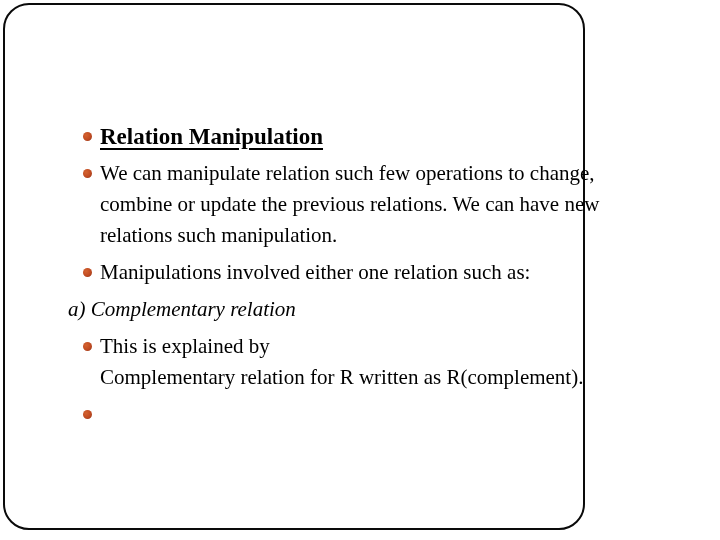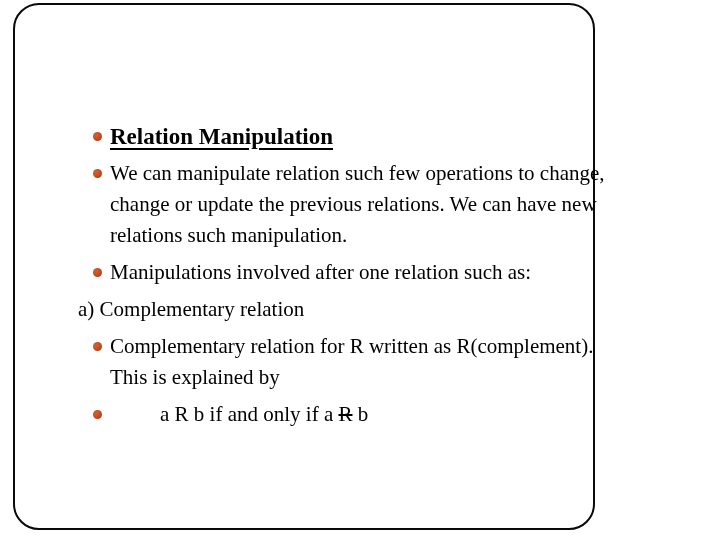--- a/index.html
+++ b/index.html
@@ -11,21 +11,21 @@
   * { margin: 0; padding: 0; box-sizing: border-box; }
   html, body {
     width: 720px; height: 540px;
     background: var(--bg-color);
     overflow: hidden;
     font-family: "Liberation Serif", "DejaVu Serif", serif;
     color: var(--text-color);
   }
   .slide-frame {
     position: absolute;
-    left: 13px; top: 3px;
+    left: 3px; top: 3px;
     width: 582px; height: 527px;
     border: 2px solid var(--border-color);
     border-radius: 26px;
     background: var(--bg-color);
   }
   .content {
     position: absolute;
     left: 63px; top: 116px;
     width: 620px;
   }
@@ -43,21 +43,21 @@
     margin: 11px 8px 0 15px;
     background: radial-gradient(circle at 35% 35%, #d4622f 0%, var(--bullet-color) 55%, #8a3014 100%);
   }
   .title-text {
     font-size: 23px;
     font-weight: bold;
     text-decoration: underline;
     text-decoration-thickness: 2px;
     text-underline-offset: 4px;
   }
-  .plain-item { padding-left: 0; }
+  .plain-item { padding-left: 0; font-style: italic; }
   .tab-indent { margin-left: 50px; }
   .strike {
     text-decoration: line-through;
     text-decoration-thickness: 2px;
   }
 </style>
 </head>
 <body>
 
 <div class="slide-frame">
@@ -65,45 +65,42 @@
 
     <div class="item bullet-item">
       <span class="bullet"></span>
       <span class="title-text">Relation Manipulation</span>
     </div>
 
     <div class="item bullet-item">
       <span class="bullet"></span>
       <span>
         <div>We can manipulate relation such few operations to change,</div>
-        <div>change or update the previous relations. We can have new</div>
+        <div>combine or update the previous relations. We can have new</div>
         <div>relations such manipulation.</div>
       </span>
     </div>
 
     <div class="item bullet-item">
       <span class="bullet"></span>
       <span>
-        <div>Manipulations involved after one relation such as:</div>
+        <div>Manipulations involved either one relation such as:</div>
       </span>
     </div>
 
     <div class="item plain-item">
       <div>a) Complementary relation</div>
     </div>
 
     <div class="item bullet-item">
       <span class="bullet"></span>
       <span>
+        <div>This is explained by</div>
         <div>Complementary relation for R written as R(complement).</div>
-        <div>This is explained by</div>
       </span>
     </div>
 
     <div class="item bullet-item">
       <span class="bullet"></span>
-      <span class="tab-indent">
-        <span>a R b if and only if a </span><span class="strike">R</span><span> b</span>
-      </span>
     </div>
 
   </div>
 </div>
 
 </body></html>

